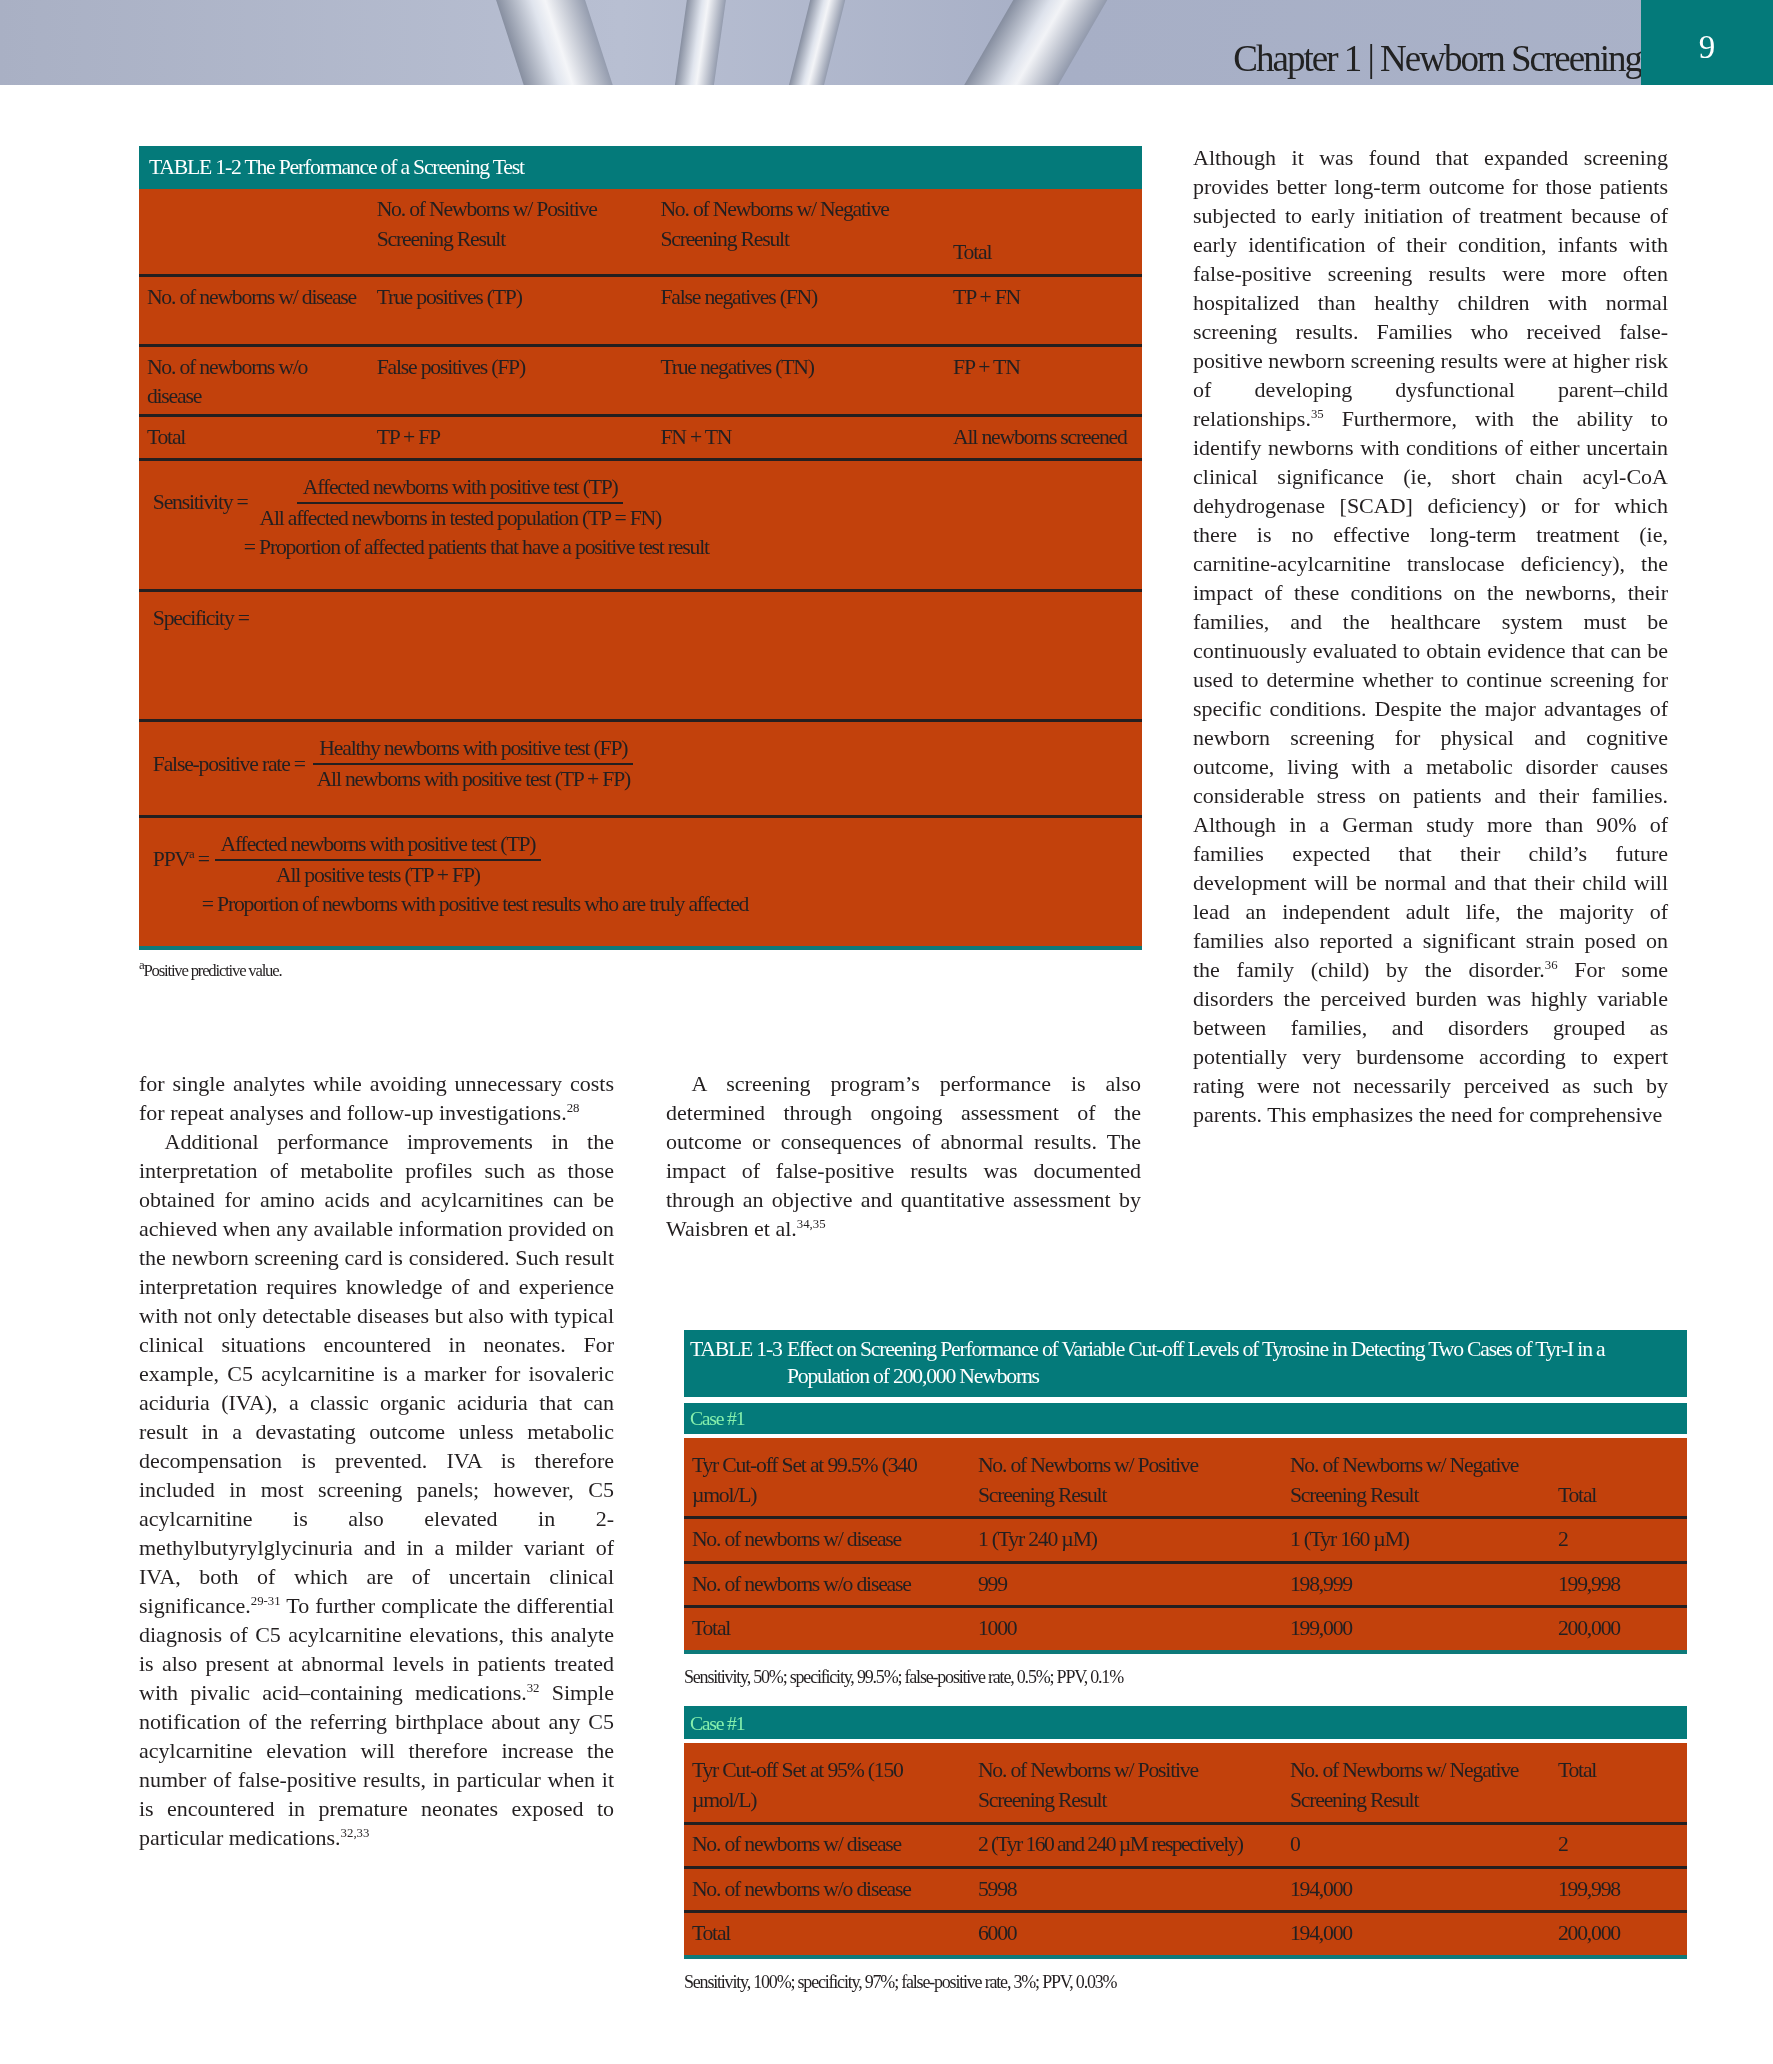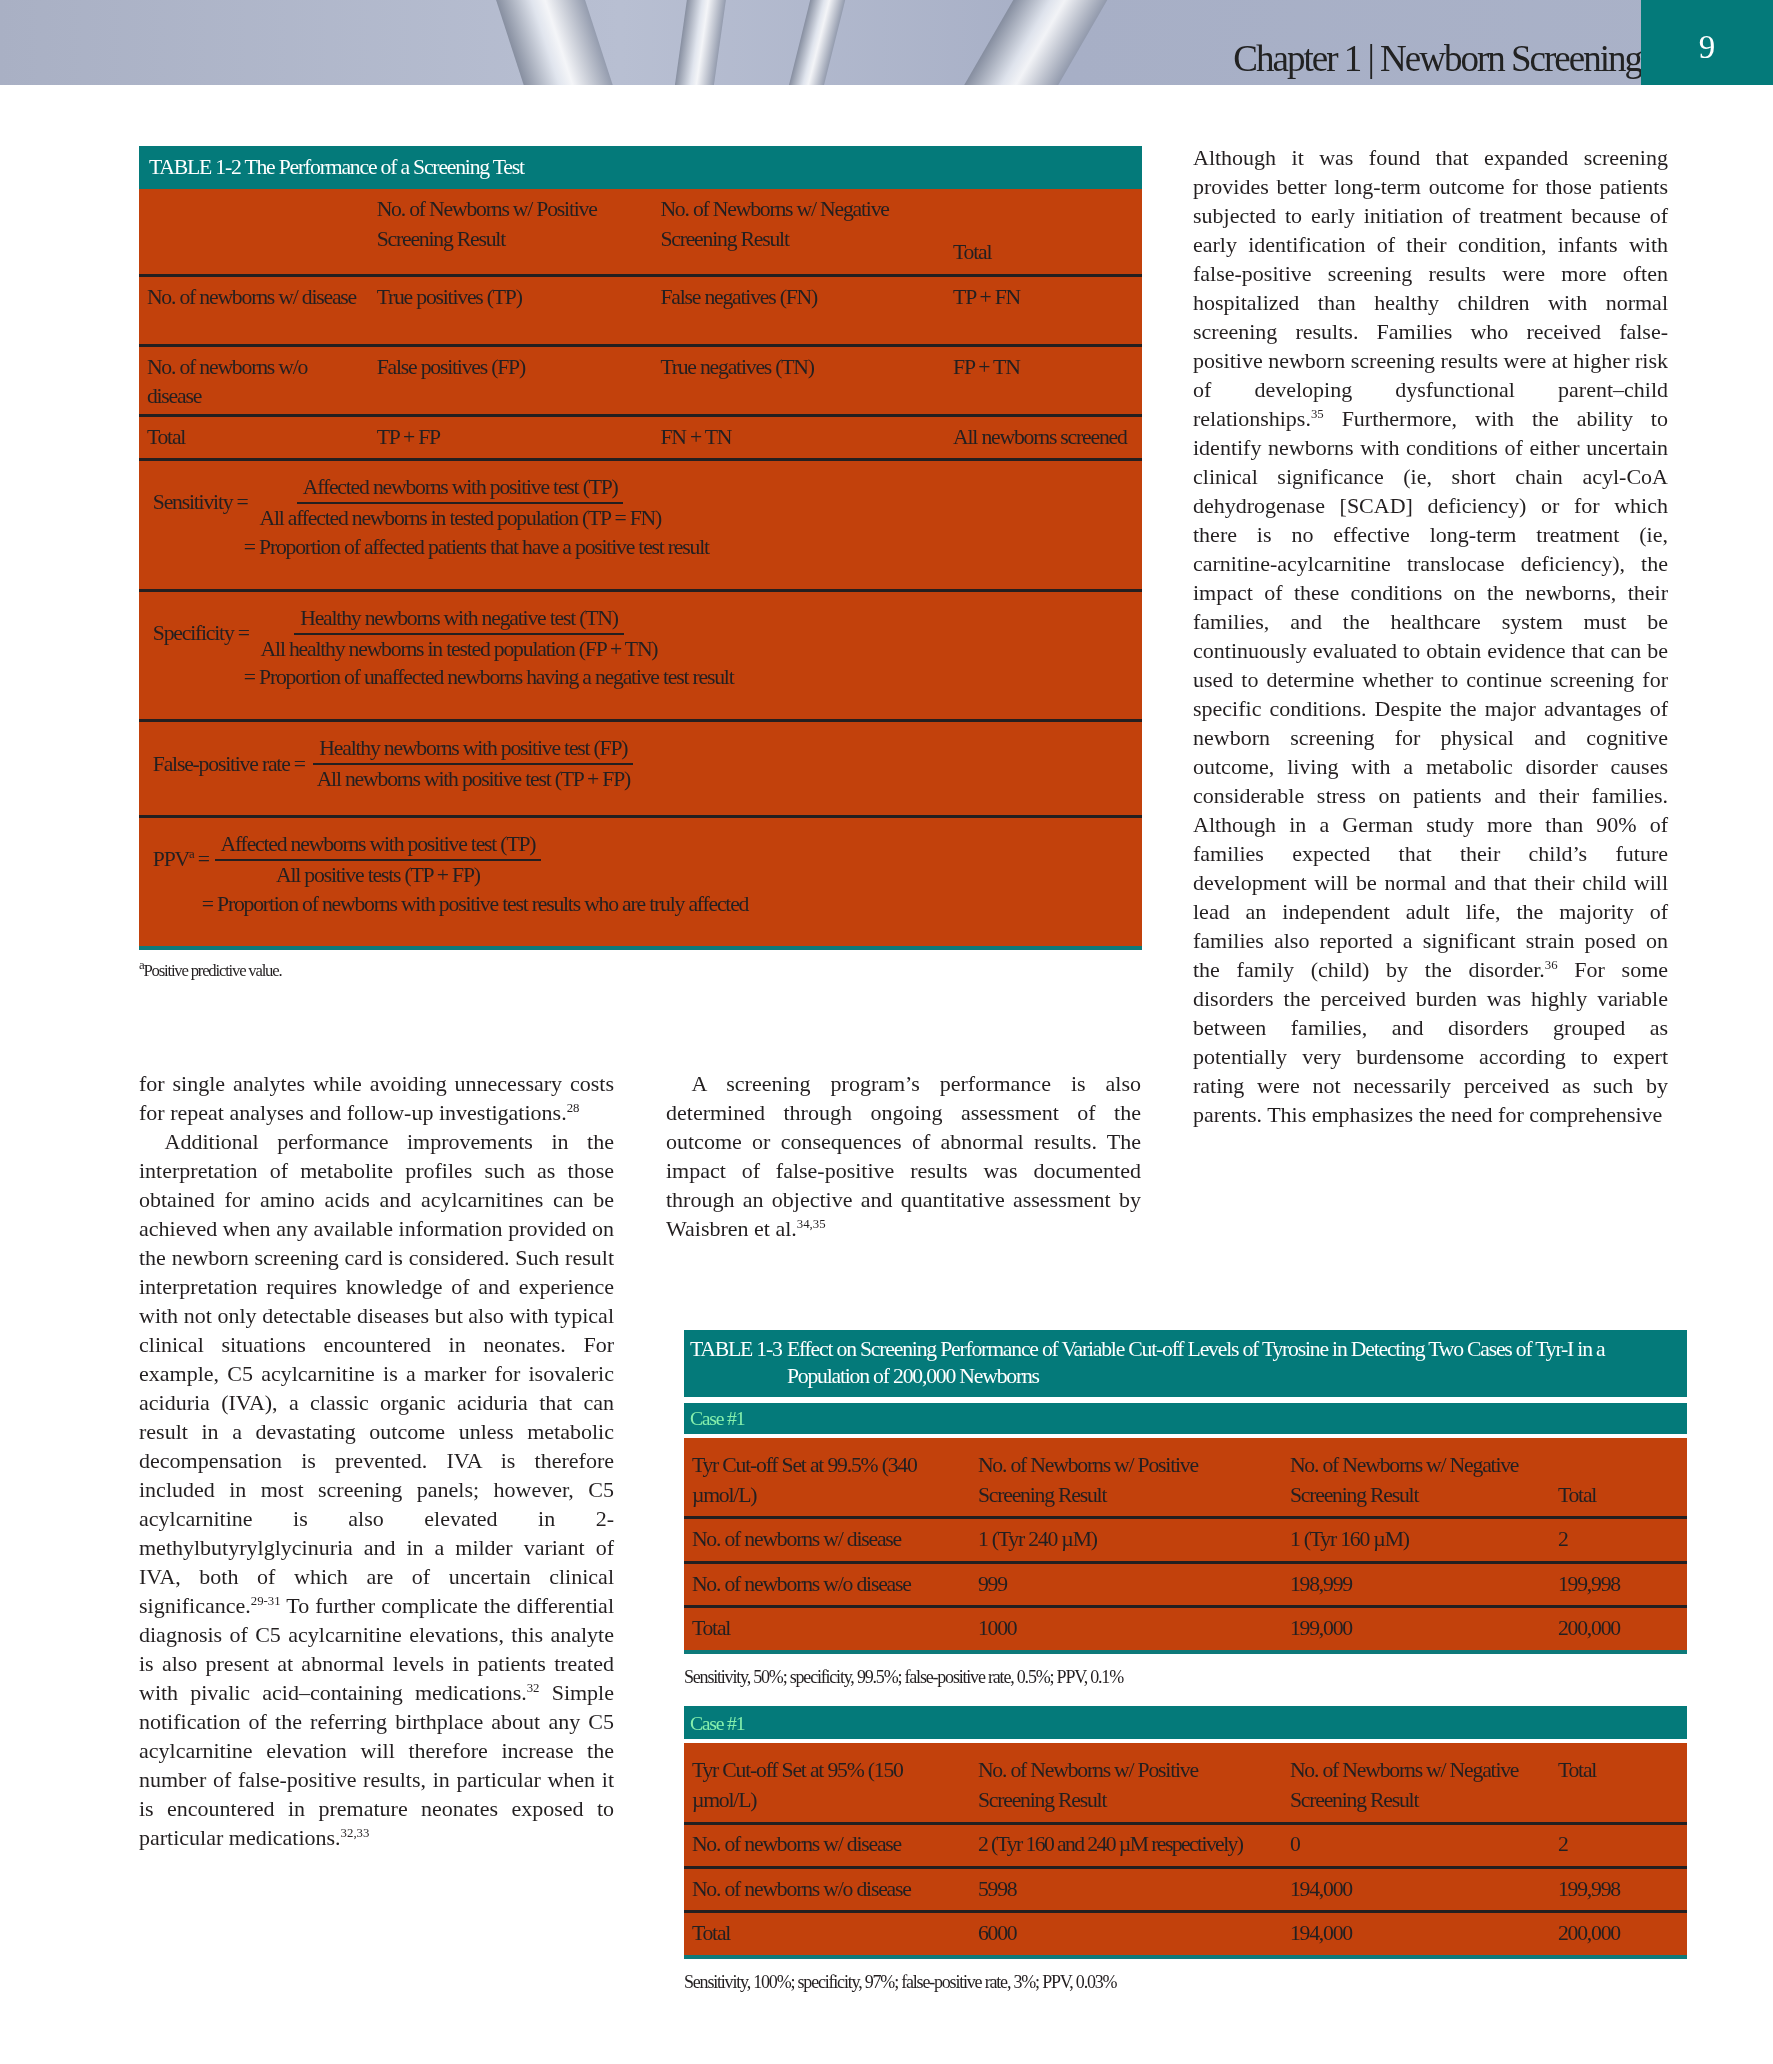--- a/index.html
+++ b/index.html
@@ -92,26 +92,21 @@
         <span class="frac">
             <span class="num">Affected newborns with positive test (TP)</span>
             <span class="den">All affected newborns in tested population (TP = FN)</span>
           </span>
       </div>
       <div class="prop" style="padding-left:91px;">= Proportion of affected patients that have a positive test result</div>
     </div>
     <div class="formula" style="height:100px;">
       <div class="frac-line">
         <span>Specificity =</span>
-        <span class="frac">
-            <span class="num">Healthy newborns with negative test (TN)</span>
-            <span class="den">All healthy newborns in tested population (FP + TN)</span>
-          </span>
-      </div>
-      <div class="prop" style="padding-left:91px;">= Proportion of unaffected newborns having a negative test result</div>
+      </div>
     </div>
     <div class="formula" style="height:65px;">
       <div class="frac-line">
         <span>False-positive rate =</span>
         <span class="frac">
             <span class="num">Healthy newborns with positive test (FP)</span>
             <span class="den">All newborns with positive test (TP + FP)</span>
           </span>
       </div>
     </div>

